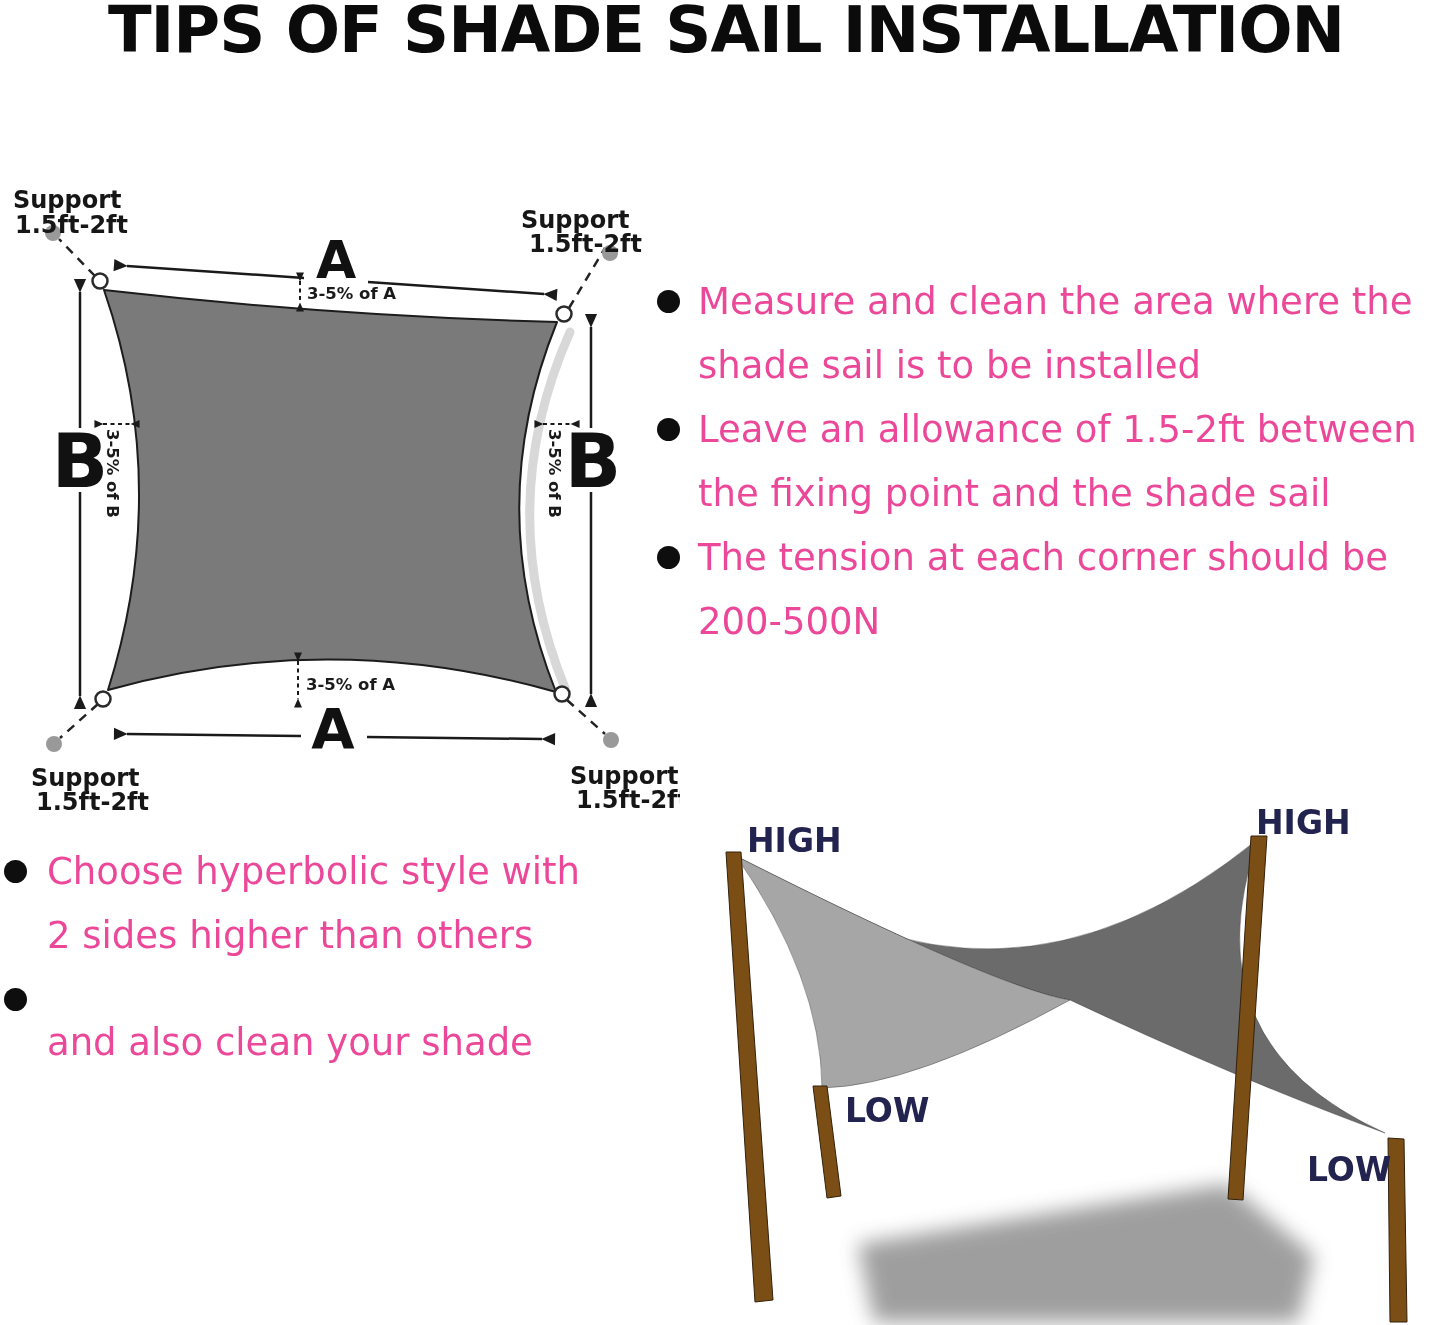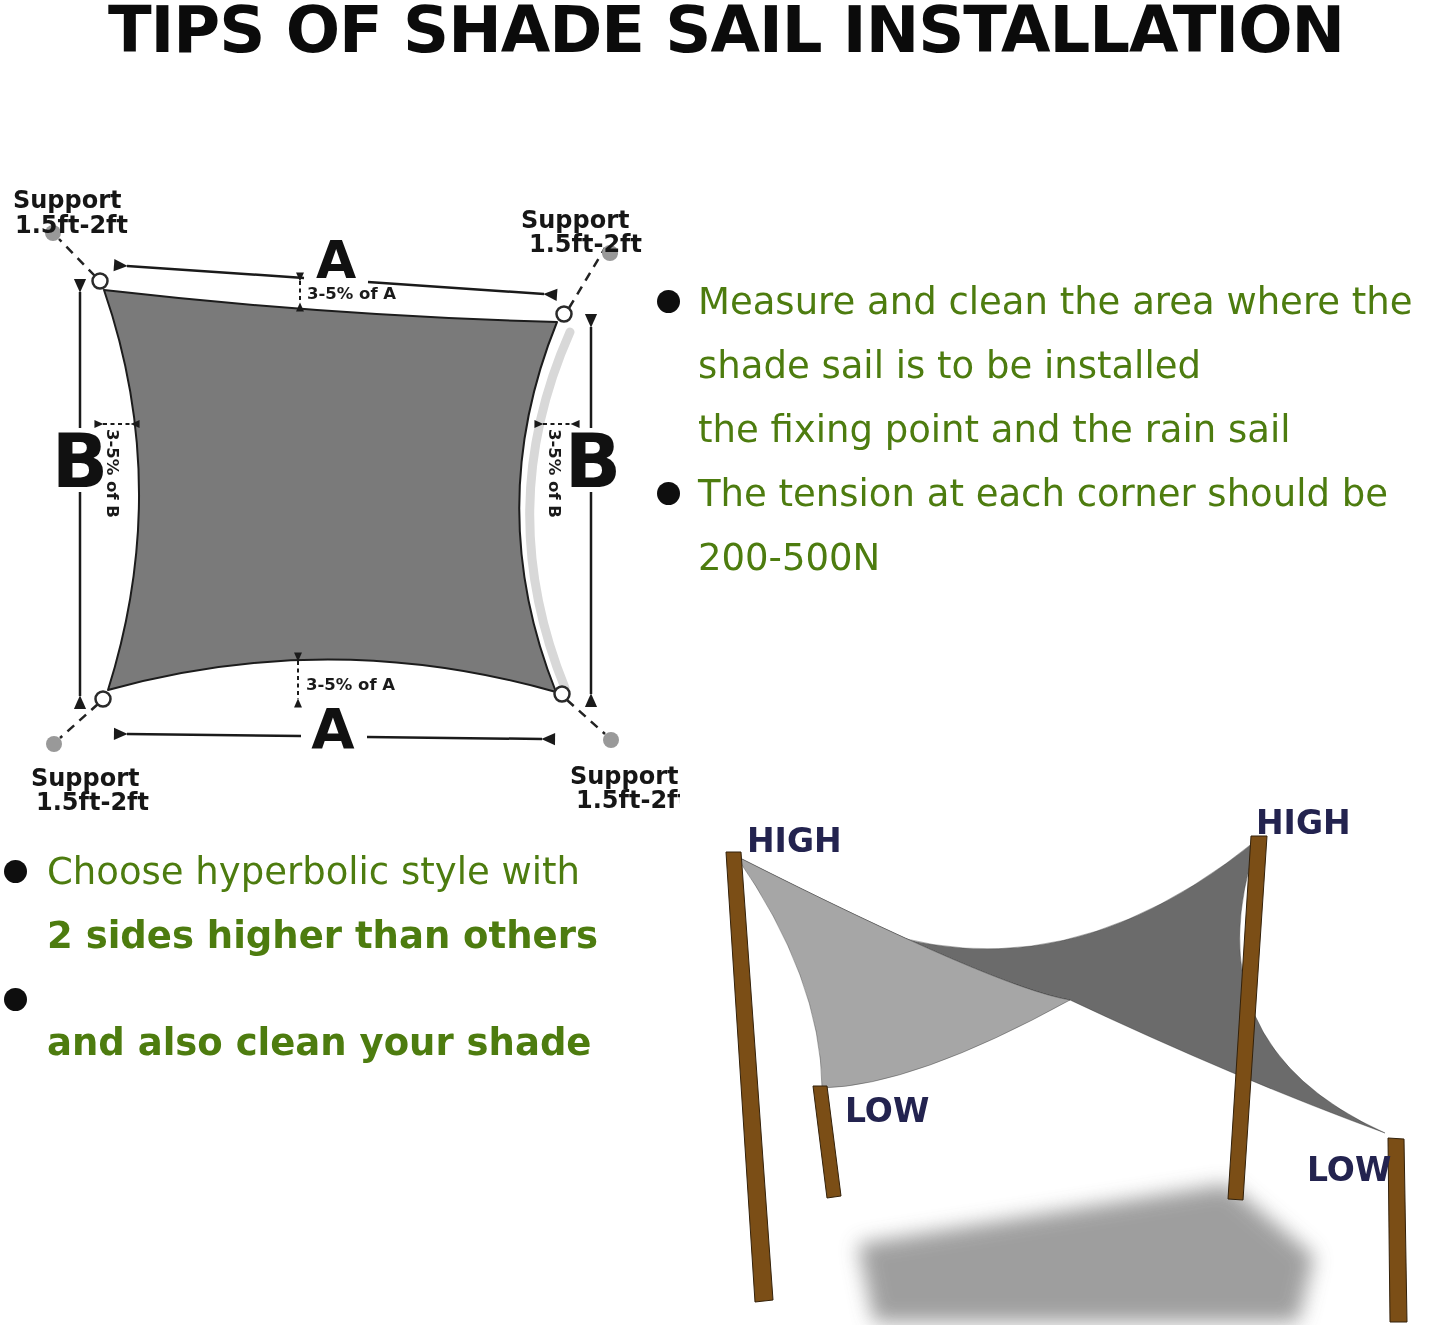--- a/index.html
+++ b/index.html
@@ -8,29 +8,29 @@
     background:#ffffff;color:#141414;
     font-family:"DejaVu Sans","Liberation Sans",sans-serif;
   }
   .page-title{
     position:absolute;top:-8px;left:0;width:100%;
     text-align:center;font-size:64px;font-weight:700;
     letter-spacing:-1px;line-height:76px;color:#0b0b0b;white-space:nowrap;
   }
   .diagram-svg{position:absolute;left:0;top:0;}
   .illu-svg{position:absolute;left:640px;top:780px;}
-  .list{position:absolute;font-size:37px;line-height:64px;color:#4d7c0f;}
+  .list{position:absolute;font-size:37px;line-height:64px;color:#ec4899;}
   .list .line{display:flex;align-items:flex-start;white-space:nowrap;}
   .dot{flex:none;width:23px;height:23px;border-radius:50%;background:#0e0e0e;margin-top:20px;}
   .rl{left:657px;top:270px;}
   .rl .dot{margin-right:18px;}
   .rl .cont{padding-left:41px;}
   .ll{left:4px;top:840px;}
   .ll .dot{margin-right:20px;}
-  .ll .cont{padding-left:43px;font-weight:bold;}
+  .ll .cont{padding-left:43px;}
   svg text{font-family:"DejaVu Sans","Liberation Sans",sans-serif;}
   .dim-letter{font-weight:700;fill:#111111;}
   .support-label{font-size:24px;font-weight:700;fill:#161616;}
   .sag-label{font-size:16.5px;font-weight:700;fill:#1a1a1a;}
   .dim-line{stroke:#1a1a1a;stroke-width:2.5;fill:none;}
   .sag-line{stroke:#1a1a1a;stroke-width:2;fill:none;stroke-dasharray:4 3.5;}
   .tether{stroke:#222222;stroke-width:2.5;fill:none;stroke-dasharray:9 7;}
   .post-label{font-size:33px;font-weight:600;}
 </style>
 </head>
@@ -106,22 +106,26 @@
 </svg>
 
 <div class="list rl">
   <div class="line">
     <span class="dot"></span>
     <span>Measure and clean the area where the</span>
   </div>
   <div class="line cont">
     <span>shade sail is to be installed</span>
   </div>
+  <div class="line">
+    <span class="dot"></span>
+    <span>Leave an allowance of 1.5-2ft between</span>
+  </div>
   <div class="line cont">
-    <span>the fixing point and the rain sail</span>
+    <span>the fixing point and the shade sail</span>
   </div>
   <div class="line">
     <span class="dot"></span>
     <span>The tension at each corner should be</span>
   </div>
   <div class="line cont">
     <span>200-500N</span>
   </div>
 </div>
 

